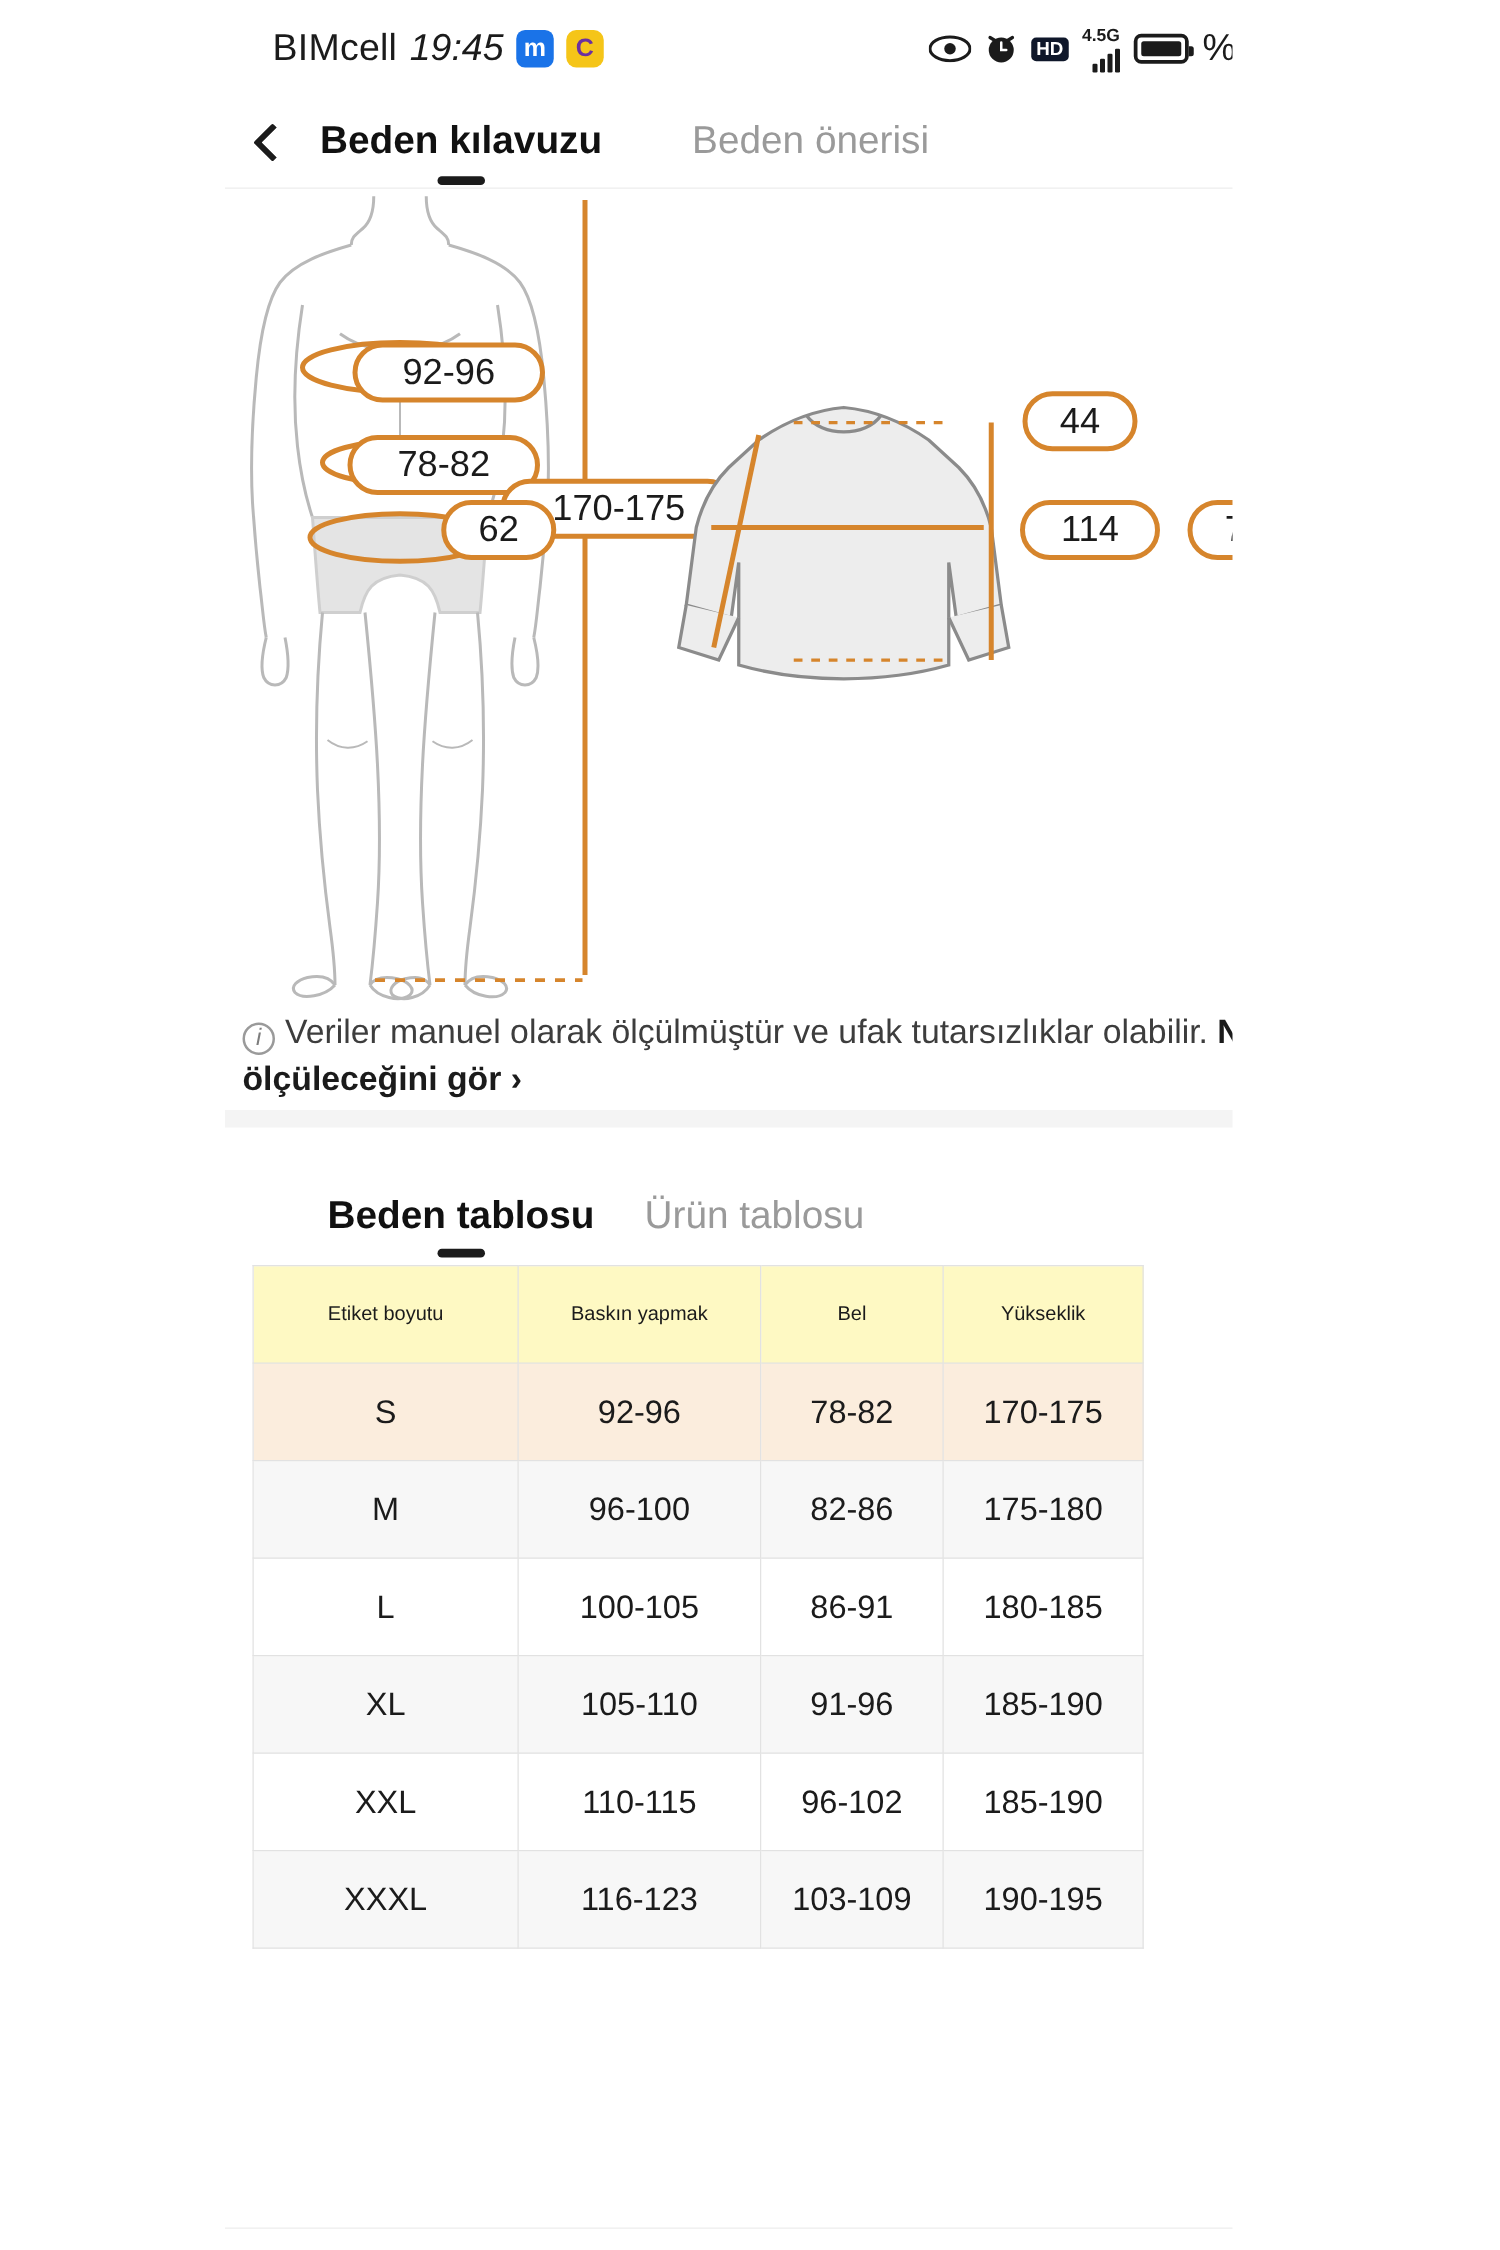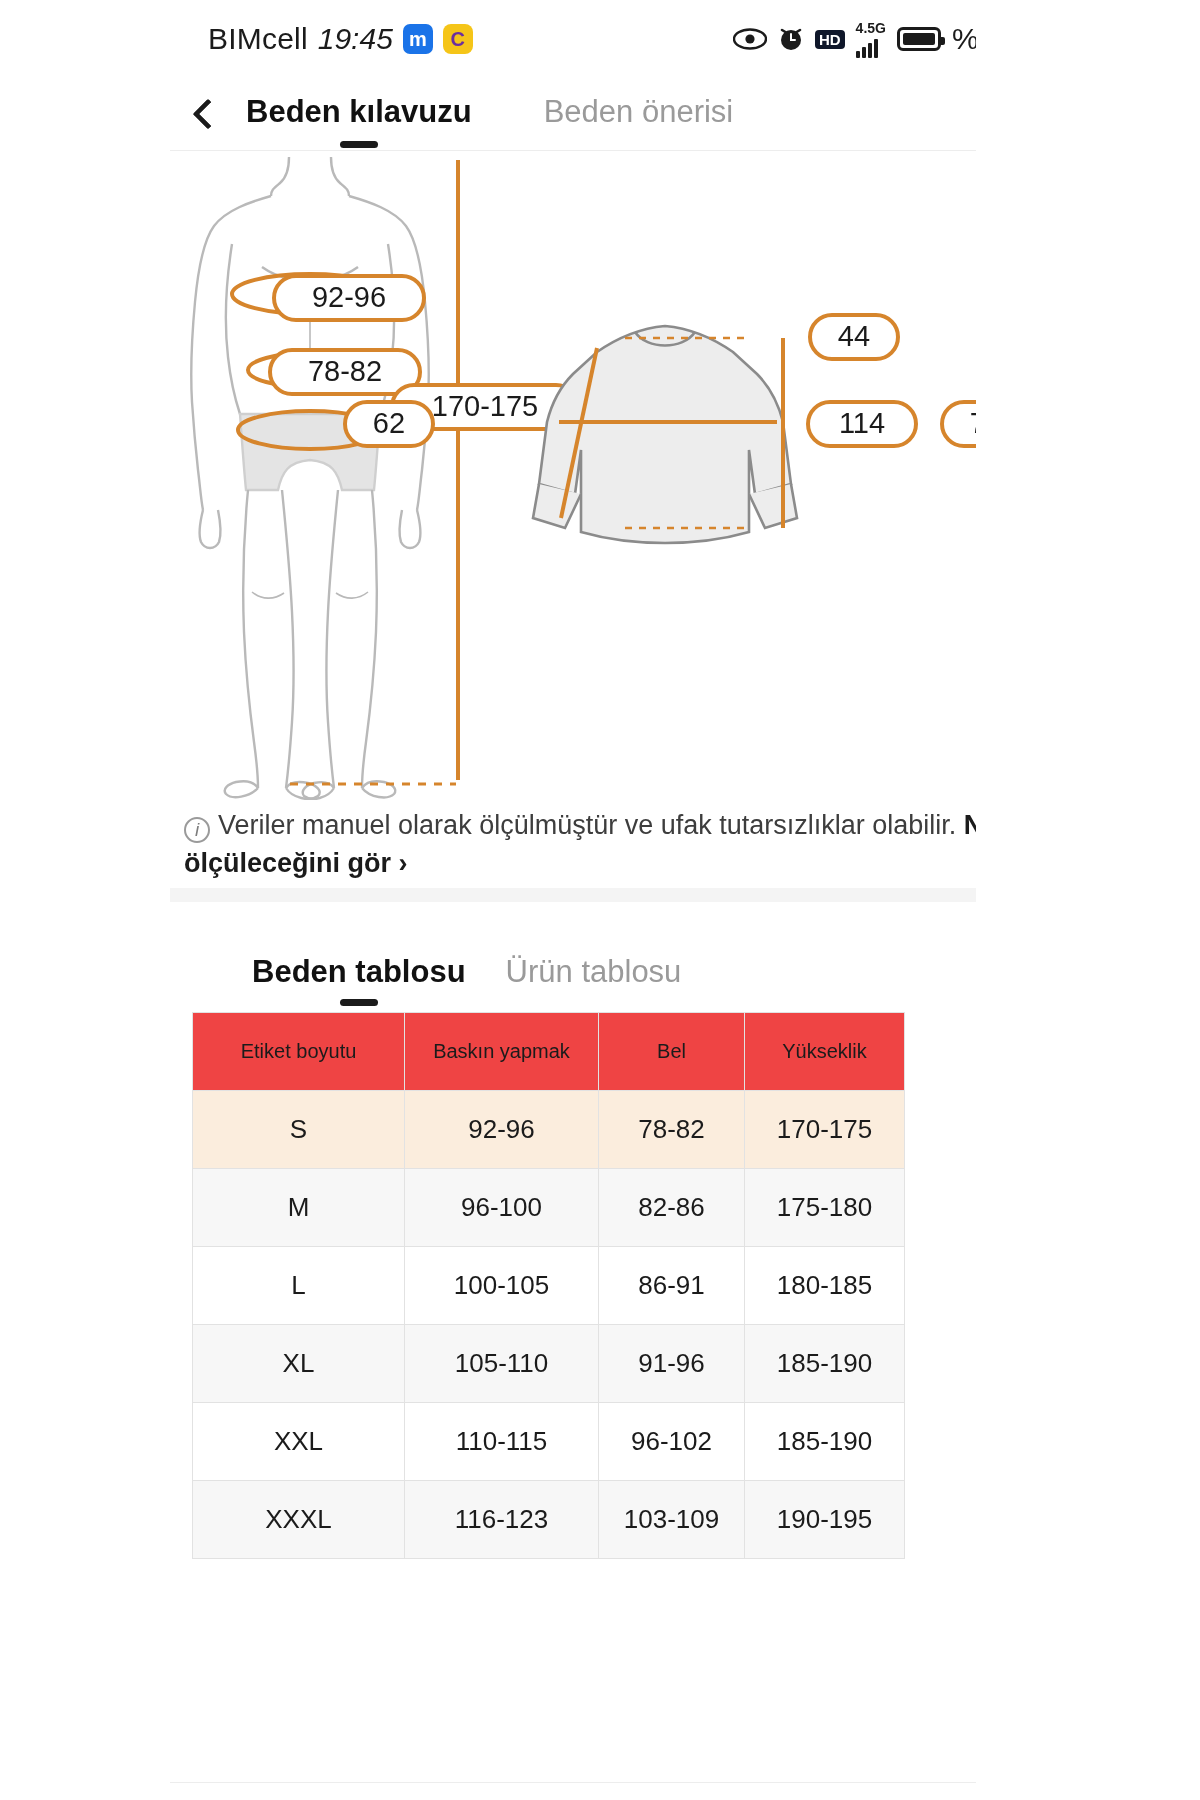--- a/index.html
+++ b/index.html
@@ -8,20 +8,21 @@
     height: 1800px;
     background: #ffffff;
     font-family: "Liberation Sans", sans-serif;
   }
   #page {
     position: relative;
     width: 976px;
     height: 1800px;
     background: #ffffff;
     overflow: hidden;
+    margin-left: 10px;
   }
   
   .frame {
     position: absolute;
     left: 170px;
     top: 0;
     width: 880px;
     height: 1800px;
   }
 
@@ -233,22 +234,22 @@
   }
   th, td {
     border: 1px solid #e2e2e2;
     text-align: center;
     font-size: 26px;
     color: #1b1b1b;
     height: 78px;
     font-weight: normal;
   }
   thead th {
-    background: #ef4444;
-    font-size: 20px;
+    background: #fef9c3;
+    font-size: 16px;
   }
   col.c0 { width: 212px; }
   col.c1 { width: 194px; }
   col.c2 { width: 146px; }
   col.c3 { width: 160px; }
   tbody tr.highlight td { background: #fbeddd; }
   tbody tr.alt td { background: #f7f7f7; }
   tbody tr.plain td { background: #ffffff; }
 
   .bottom-rule {
@@ -279,21 +280,21 @@
             </svg>
         </span>
         <span class="sicon">
           <svg width="26" height="26" viewBox="0 0 26 26">
               <circle cx="13" cy="14" r="10" fill="#1b1b1b"></circle>
               <path d="M4 4 L9 7 M22 4 L17 7" stroke="#1b1b1b" stroke-width="2.6" fill="none" stroke-linecap="round"></path>
               <path d="M13 8 v6 h4" stroke="#fff" stroke-width="2" fill="none" stroke-linecap="round"></path>
             </svg>
         </span>
         <span class="hd-box">HD</span>
-        <span class="sicon" style="flex-direction:column; align-items:flex-start; gap:1px;">
+        <span class="sicon" style="flex-direction:column; align-items:flex-end; gap:1px;">
           <span class="g45">4.5G</span>
           <span class="bars">
               <i style="height:7px"></i>
               <i style="height:11px"></i>
               <i style="height:15px"></i>
               <i style="height:19px"></i>
             </span>
         </span>
         <span class="battery">
             <i></i>

